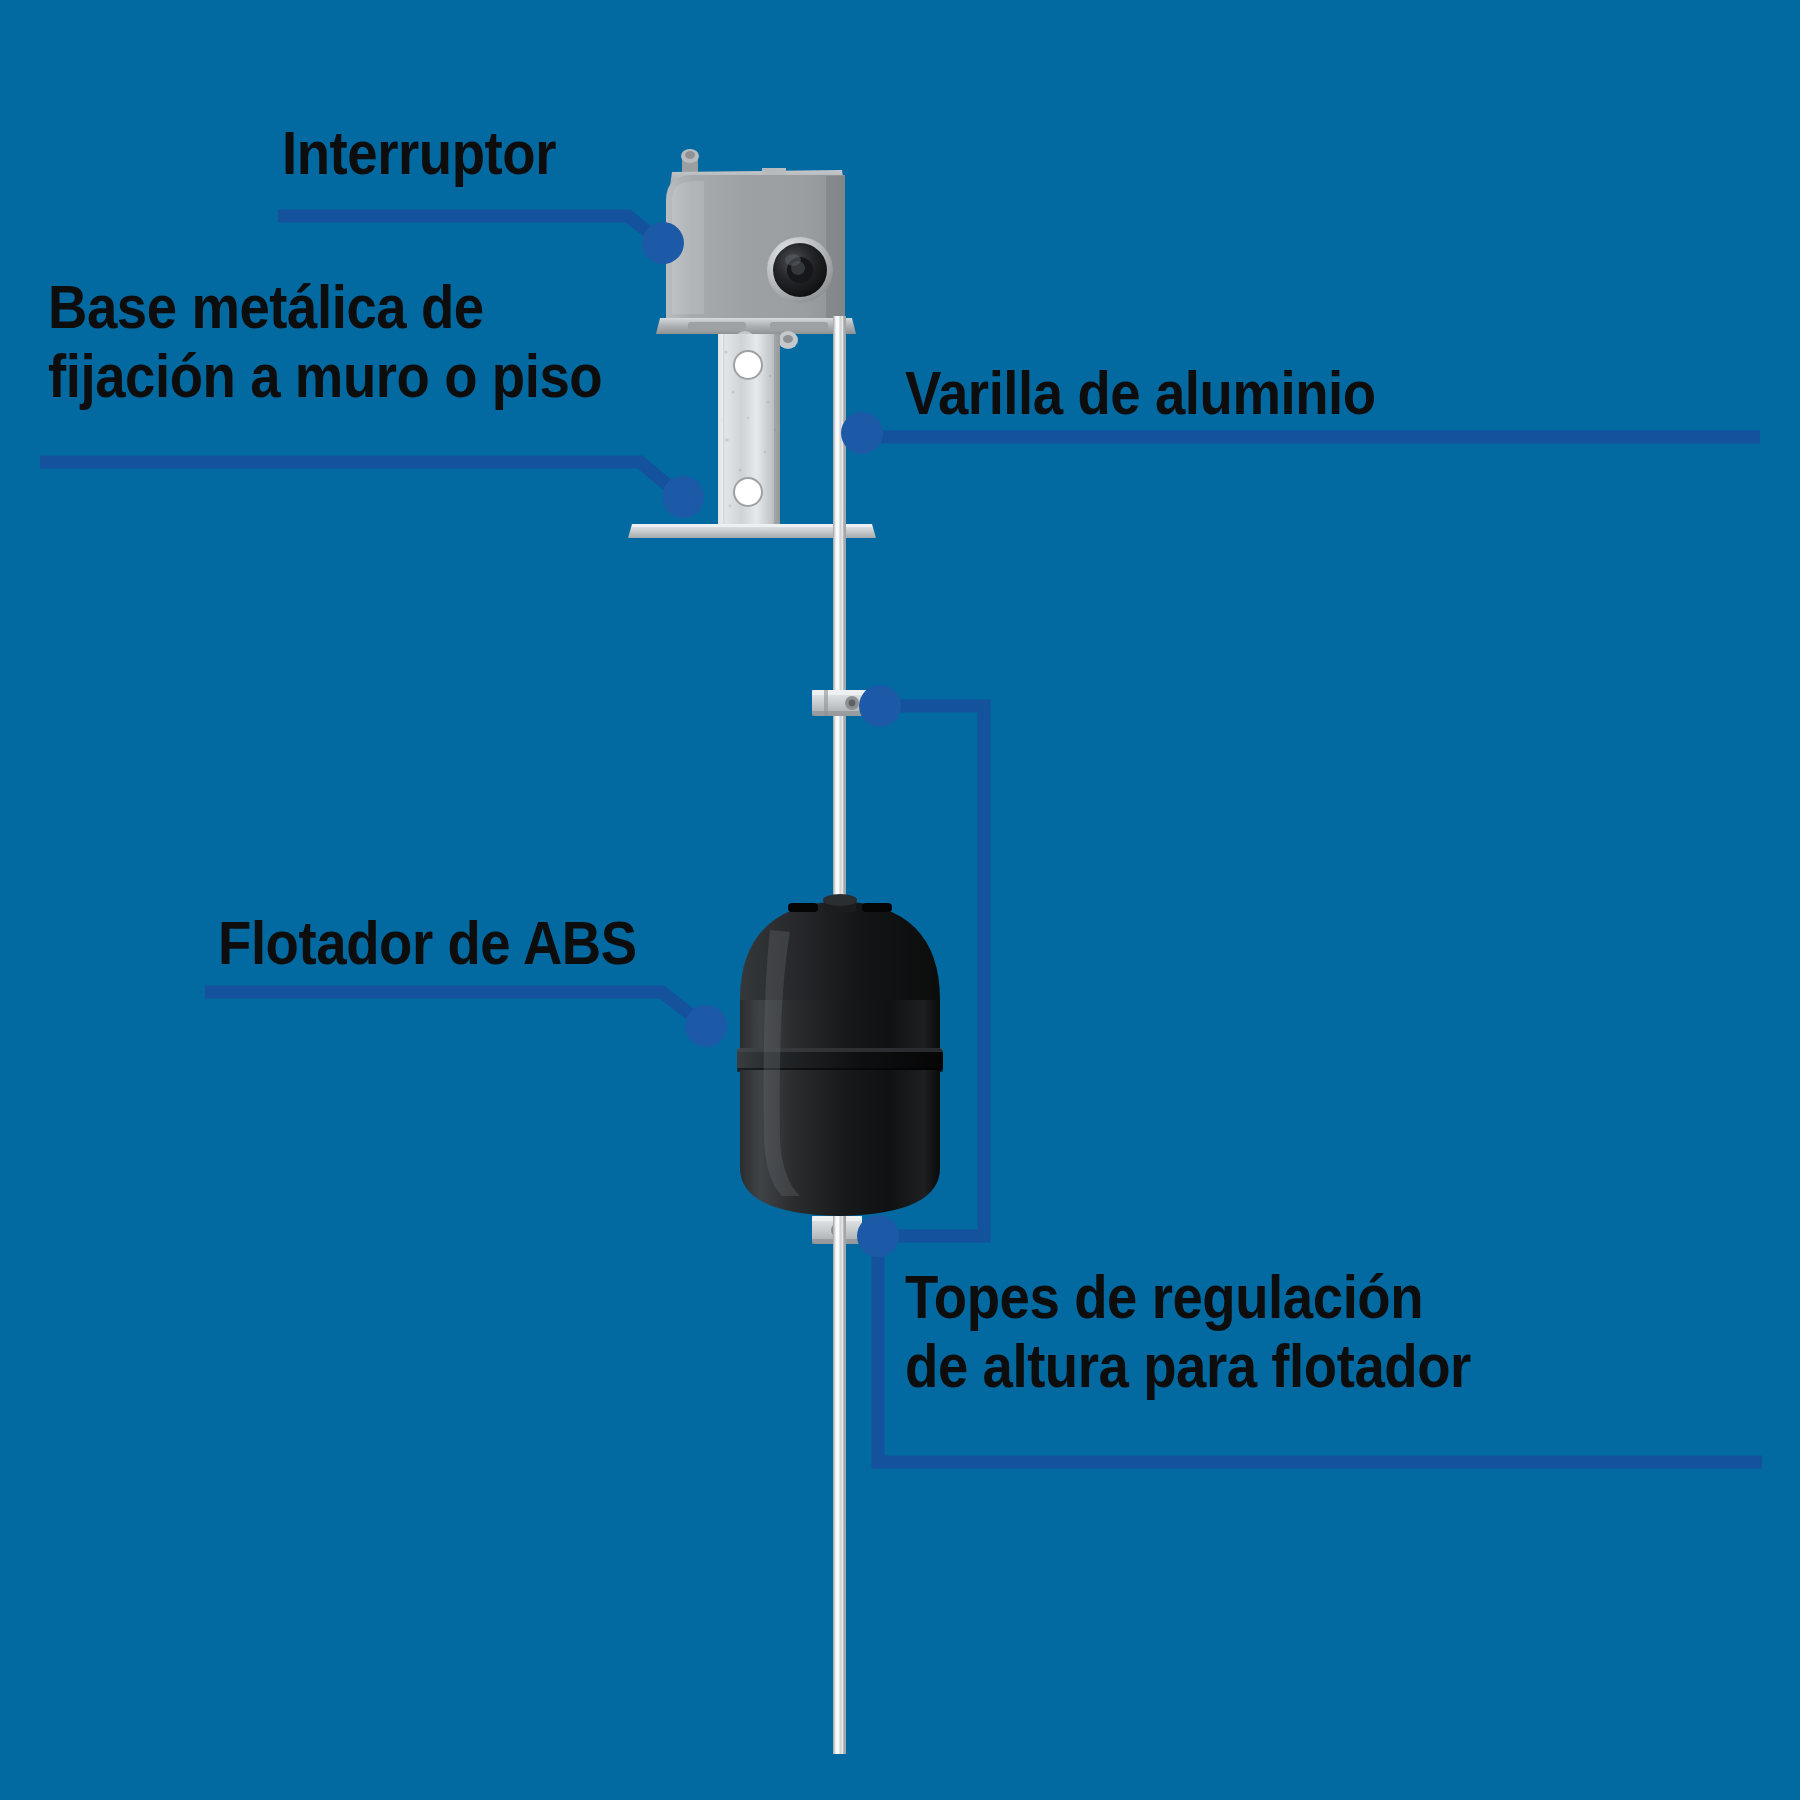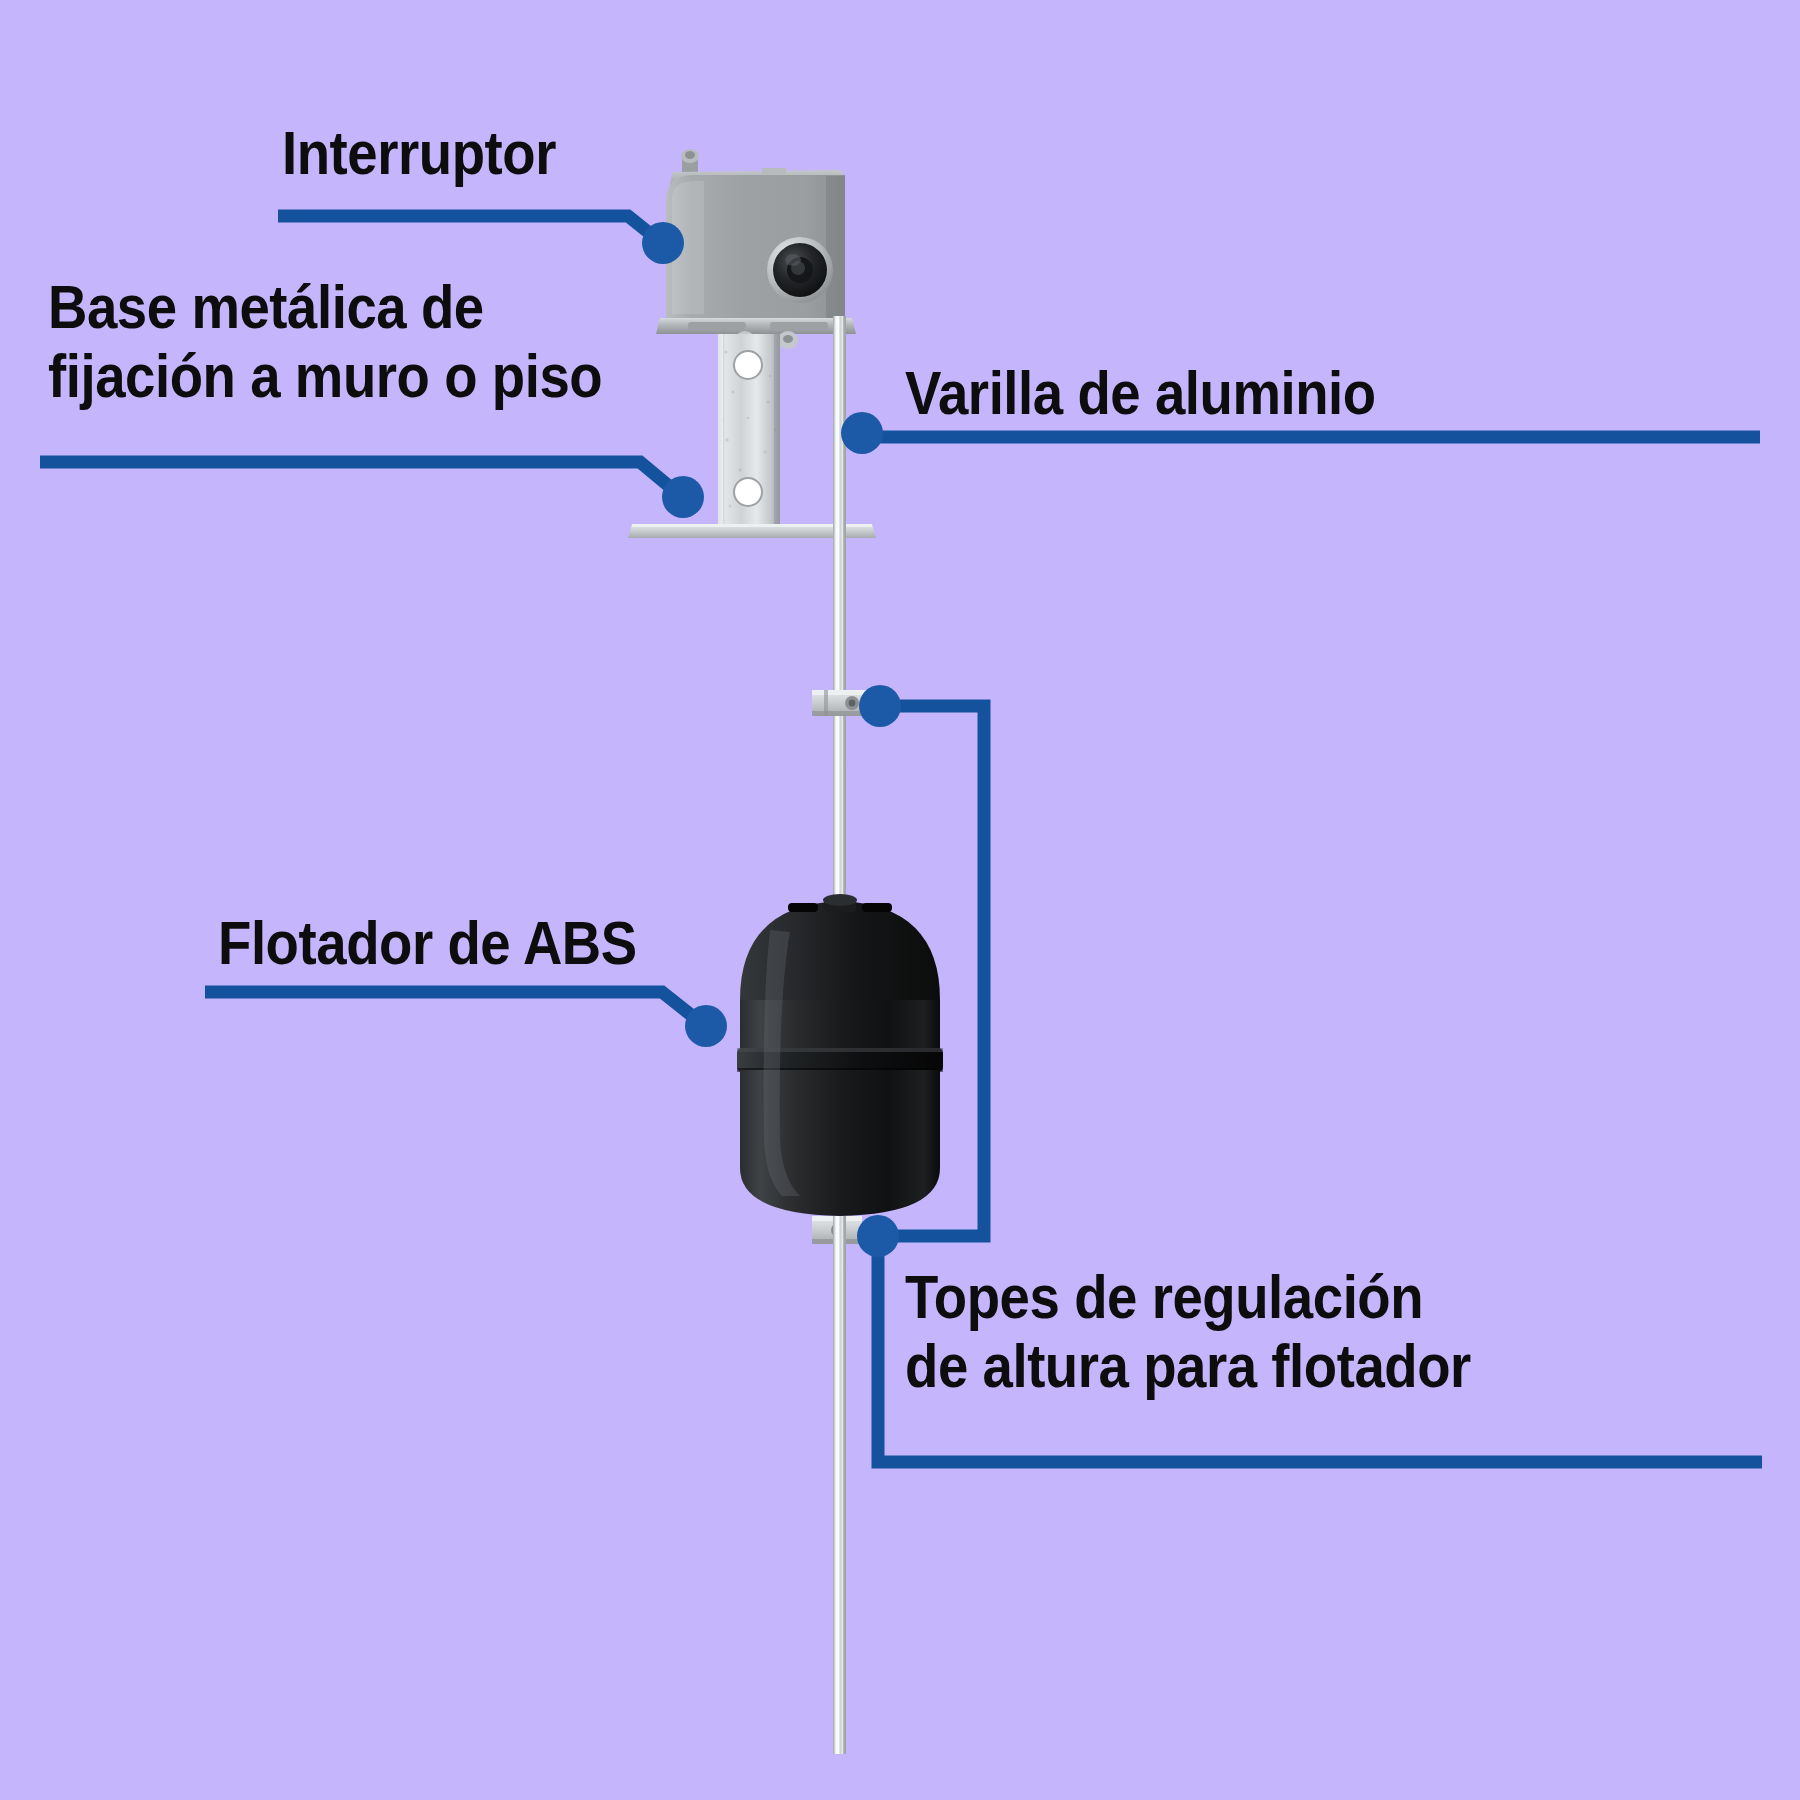--- a/index.html
+++ b/index.html
@@ -5,21 +5,21 @@
 <style>
   html, body {
     margin: 0;
     padding: 0;
     background: #ffffff;
   }
   #canvas {
     position: relative;
     width: 1800px;
     height: 1800px;
-    background: #c4b5fd;
+    background: #0369a1;
     overflow: hidden;
     font-family: "Liberation Sans", "DejaVu Sans", sans-serif;
   }
   .layer {
     position: absolute;
     left: 0;
     top: 0;
     width: 1800px;
     height: 1800px;
   }

